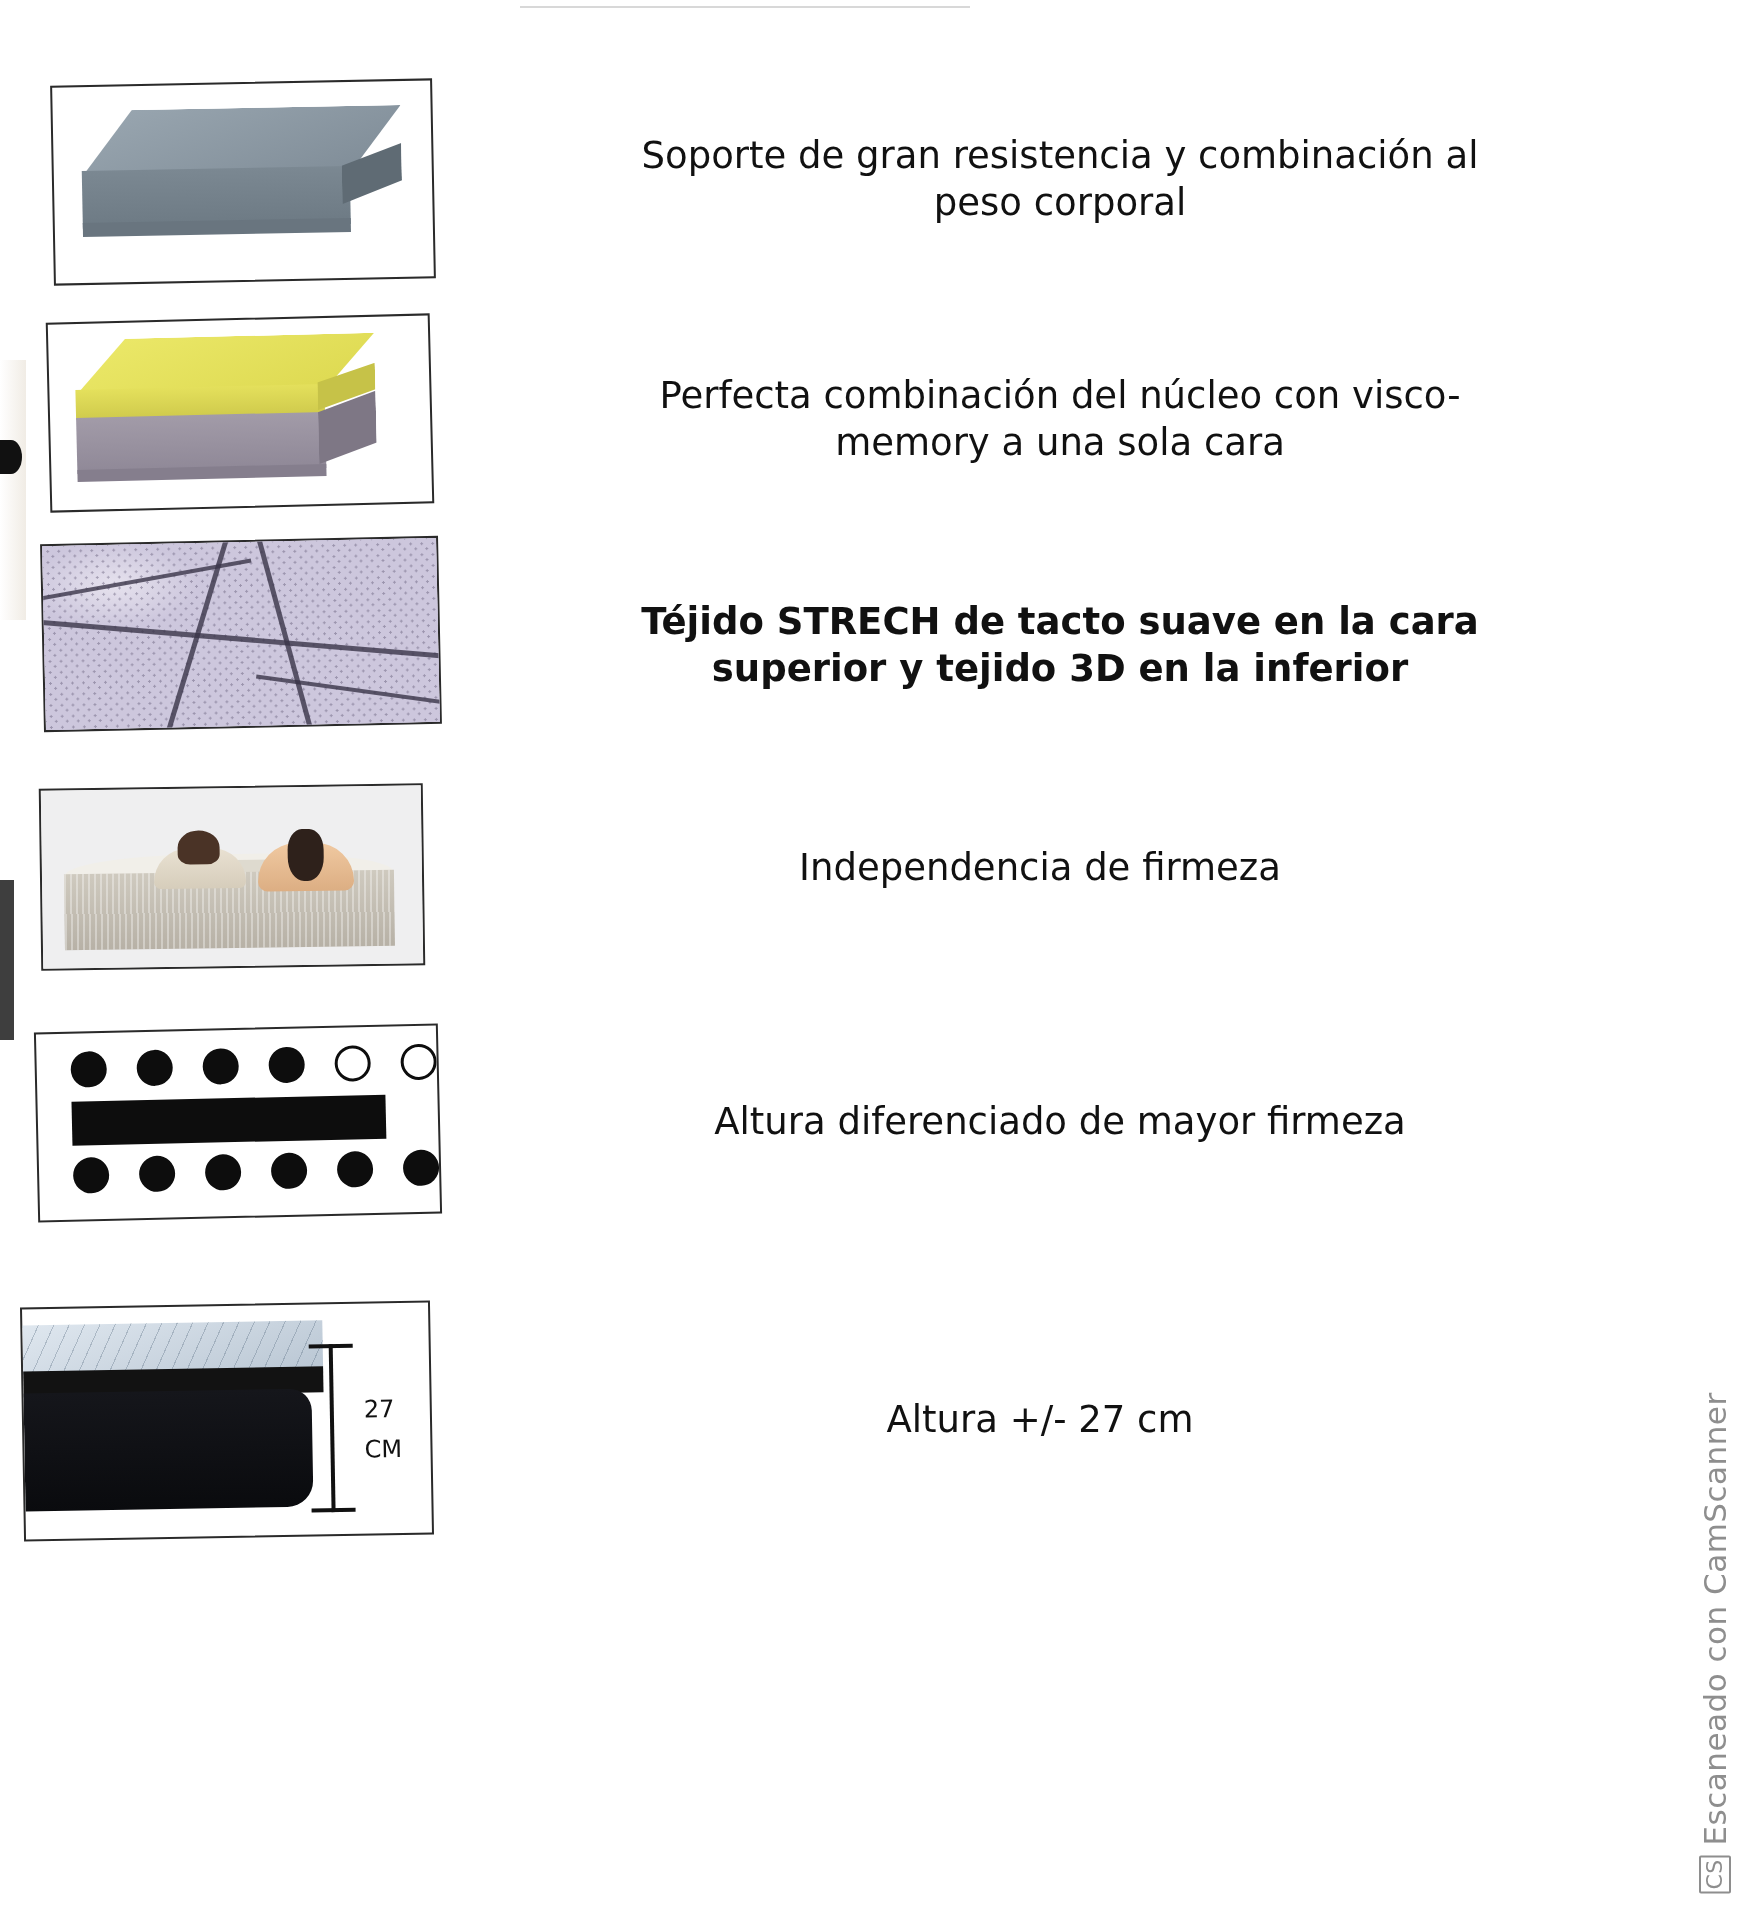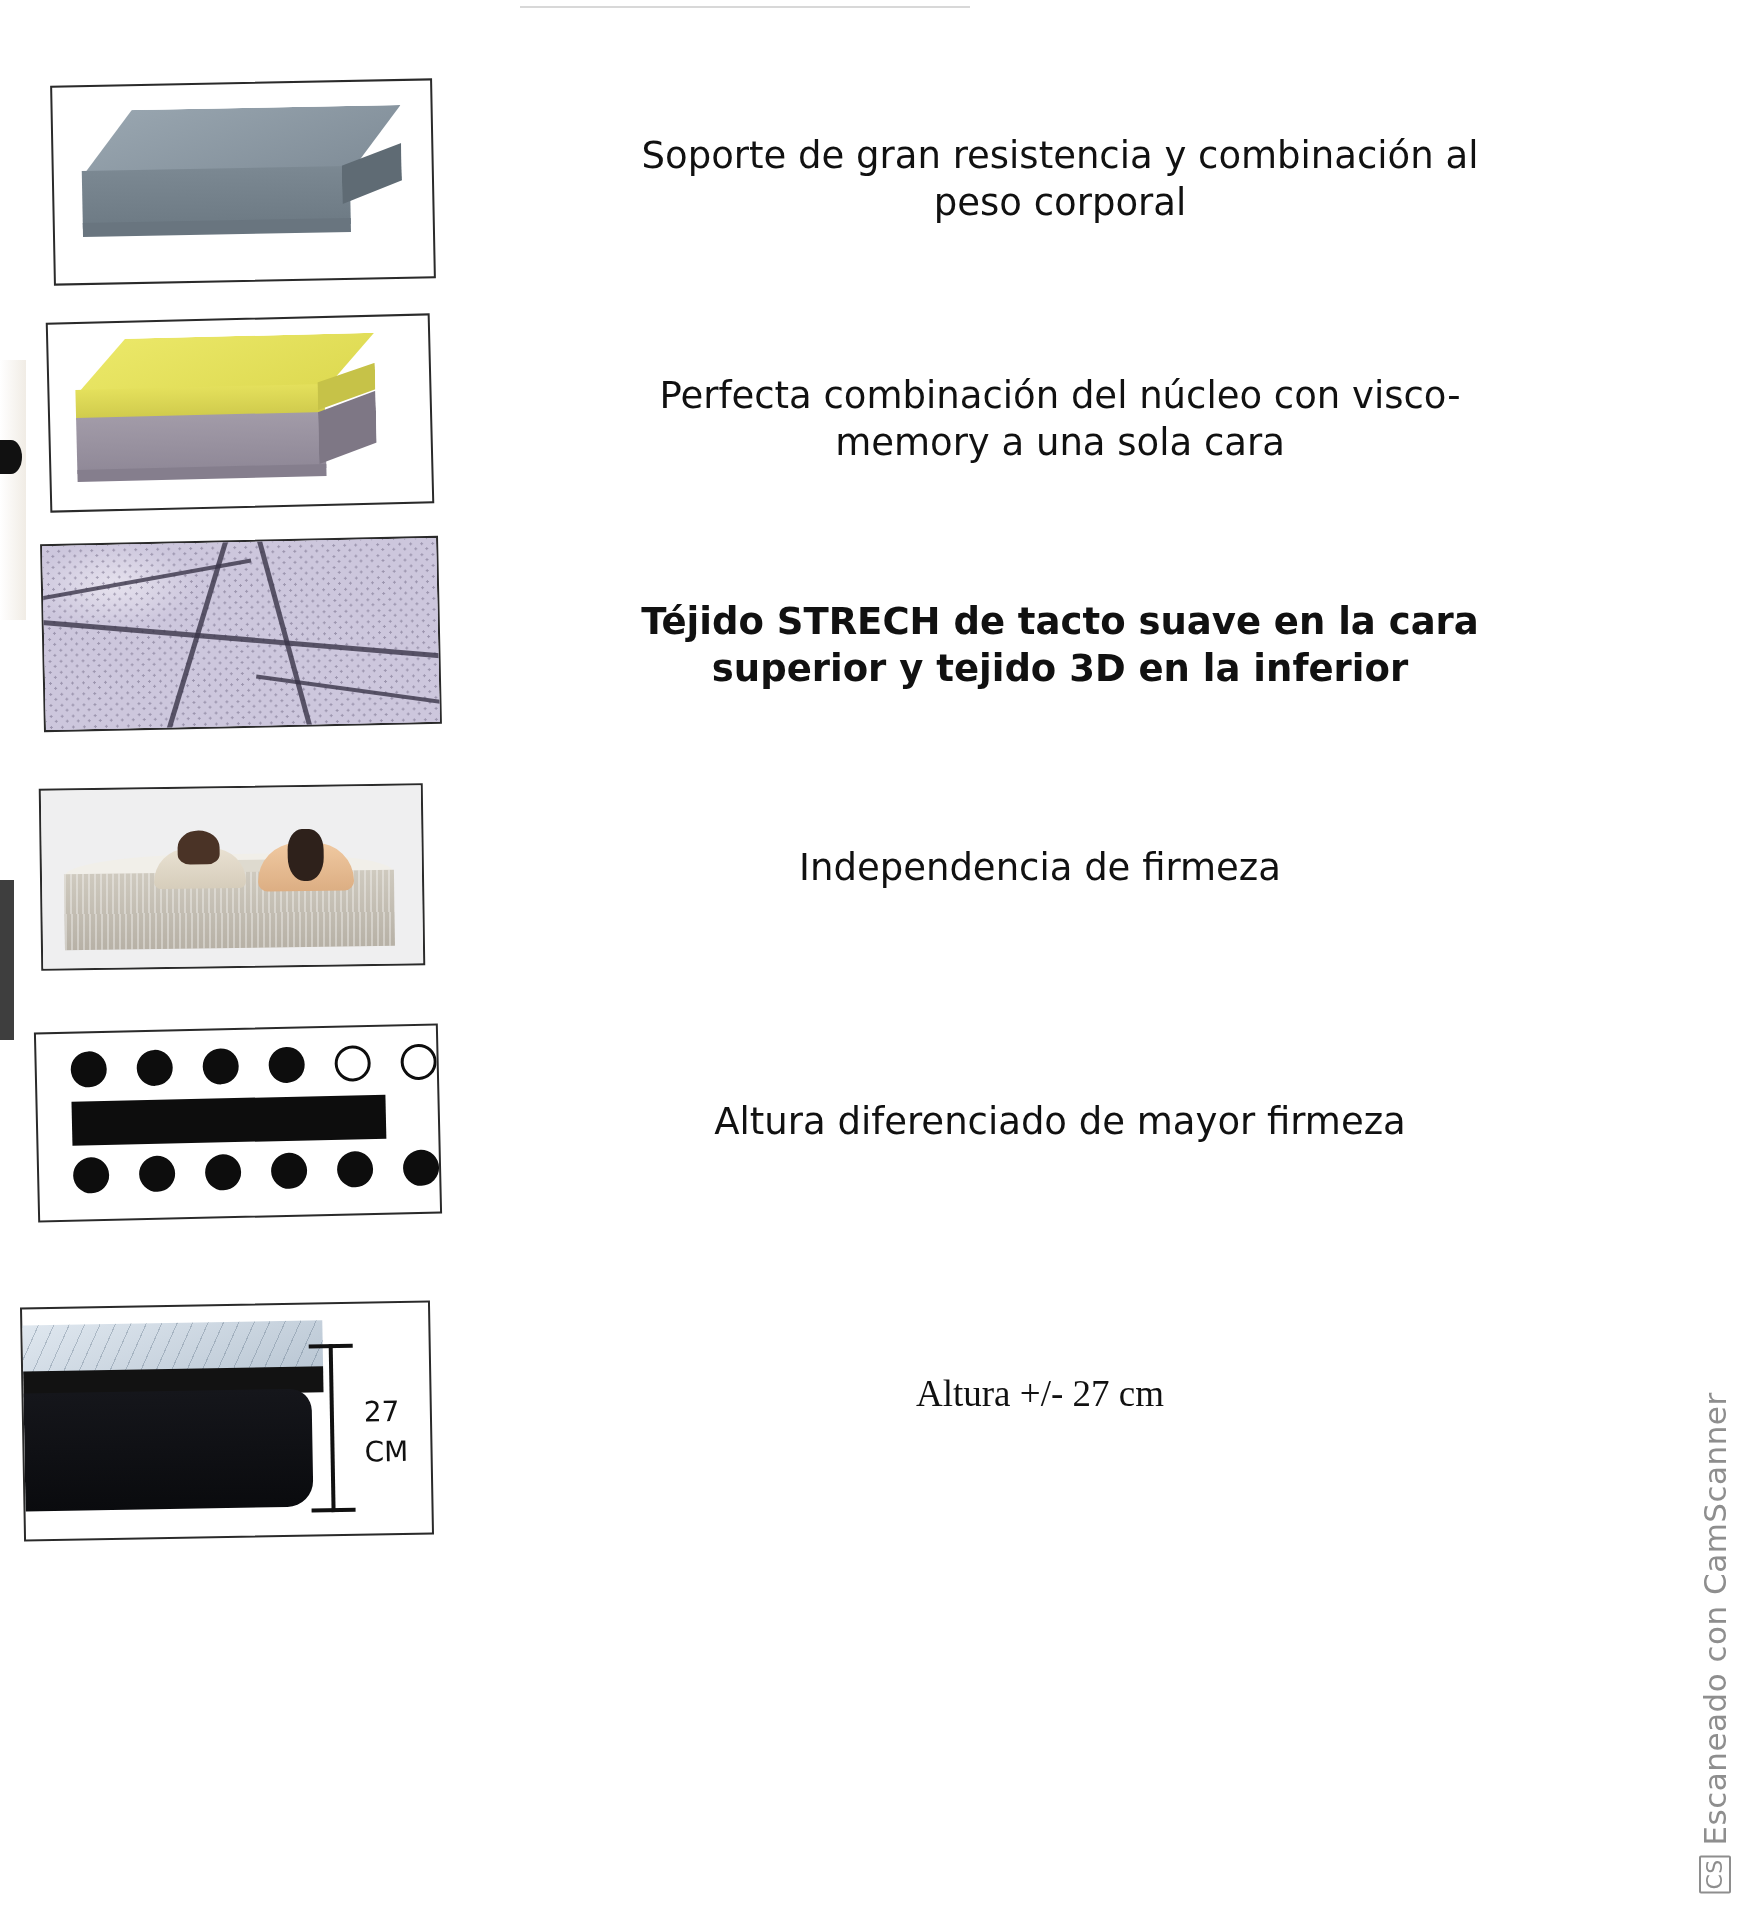--- a/index.html
+++ b/index.html
@@ -234,25 +234,25 @@
   .h-top::after {
     content:""; position:absolute; inset:0;
     background-image: repeating-linear-gradient(115deg, rgba(90,110,130,.35) 0 1px, transparent 1px 14px);
   }
   .h-mid { position:absolute; left:0; top:62px; width:300px; height:26px; background:#121212; }
   .h-body { position:absolute; left:0; top:84px; width:288px; height:118px;
     background: linear-gradient(#15161b,#0a0b0e); border-radius: 0 22px 26px 0; }
   .ruler-line { position:absolute; width:4px; background:#111; }
   .ruler-cap { position:absolute; height:4px; background:#111; }
   .ruler-text {
-    position:absolute; font-size:28px; line-height:1.08; color:#111;
+    position:absolute; font-size:24px; line-height:1.08; color:#111;
     font-family:"DejaVu Sans", sans-serif; font-weight: 400;
   }
 
-  .r6 .caption { left: 700px; top: 66px; width: 680px; font-family: Liberation Serif, serif; }
+  .r6 .caption { left: 700px; top: 92px; width: 680px; }
 
   
   .watermark {
     position: absolute;
     right: 16px;
     bottom: 26px;
     color: #8e8e8e;
     font-size: 31px;
     font-family: "DejaVu Sans", sans-serif;
     writing-mode: vertical-rl;

